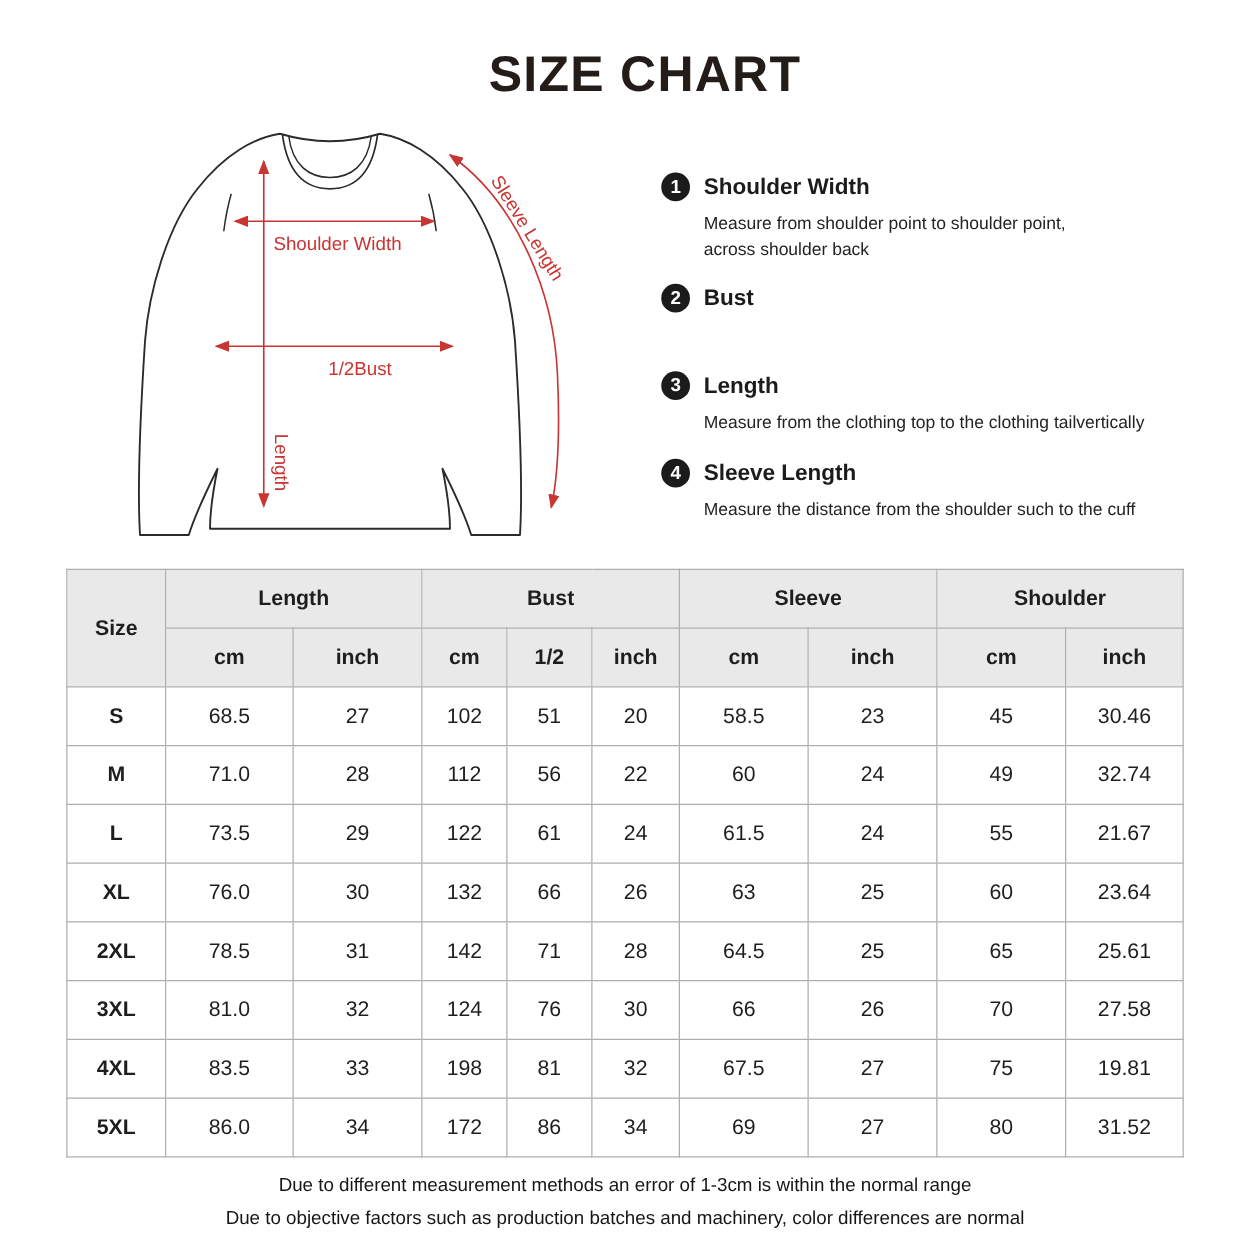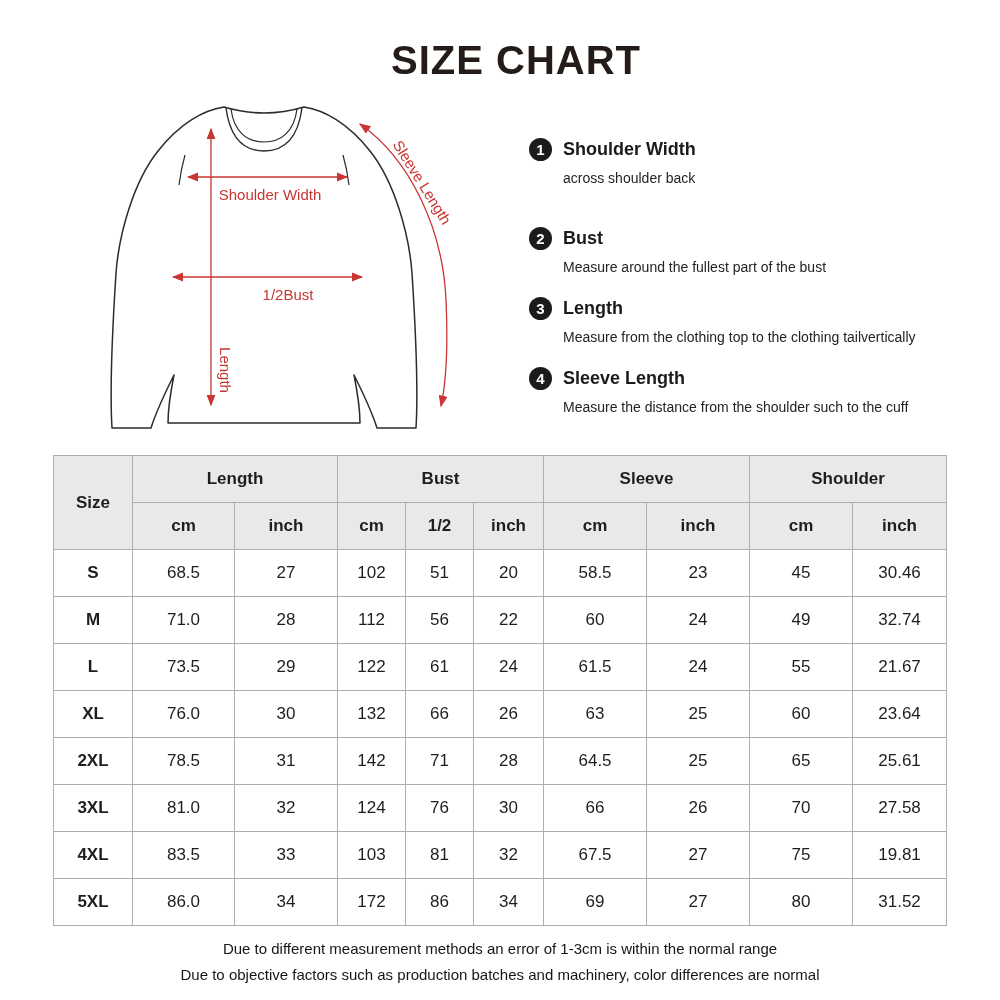--- a/index.html
+++ b/index.html
@@ -95,31 +95,29 @@
 </div>
 
 <div class="instructions">
 
   <div class="instr-item" style="top:5px;">
     <div class="instr-head">
       <div class="badge">1</div>
       <div class="instr-title">Shoulder Width</div>
     </div>
     <div class="instr-desc">
+      <div class="desc-line">Measure from shoulder point to shoulder point,</div>
       <div class="desc-line">across shoulder back</div>
     </div>
   </div>
 
   <div class="instr-item" style="top:94px;">
     <div class="instr-head">
       <div class="badge">2</div>
       <div class="instr-title">Bust</div>
-    </div>
-    <div class="instr-desc">
-      <div class="desc-line">Measure around the fullest part of the bust</div>
     </div>
   </div>
 
   <div class="instr-item" style="top:164px;">
     <div class="instr-head">
       <div class="badge">3</div>
       <div class="instr-title">Length</div>
     </div>
     <div class="instr-desc">
       <div class="desc-line">Measure from the clothing top to the clothing tailvertically</div>
@@ -242,21 +240,21 @@
           <td>30</td>
           <td>66</td>
           <td>26</td>
           <td>70</td>
           <td>27.58</td>
         </tr>
         <tr>
           <td class="size-cell">4XL</td>
           <td>83.5</td>
           <td>33</td>
-          <td>103</td>
+          <td>198</td>
           <td>81</td>
           <td>32</td>
           <td>67.5</td>
           <td>27</td>
           <td>75</td>
           <td>19.81</td>
         </tr>
         <tr>
           <td class="size-cell">5XL</td>
           <td>86.0</td>

